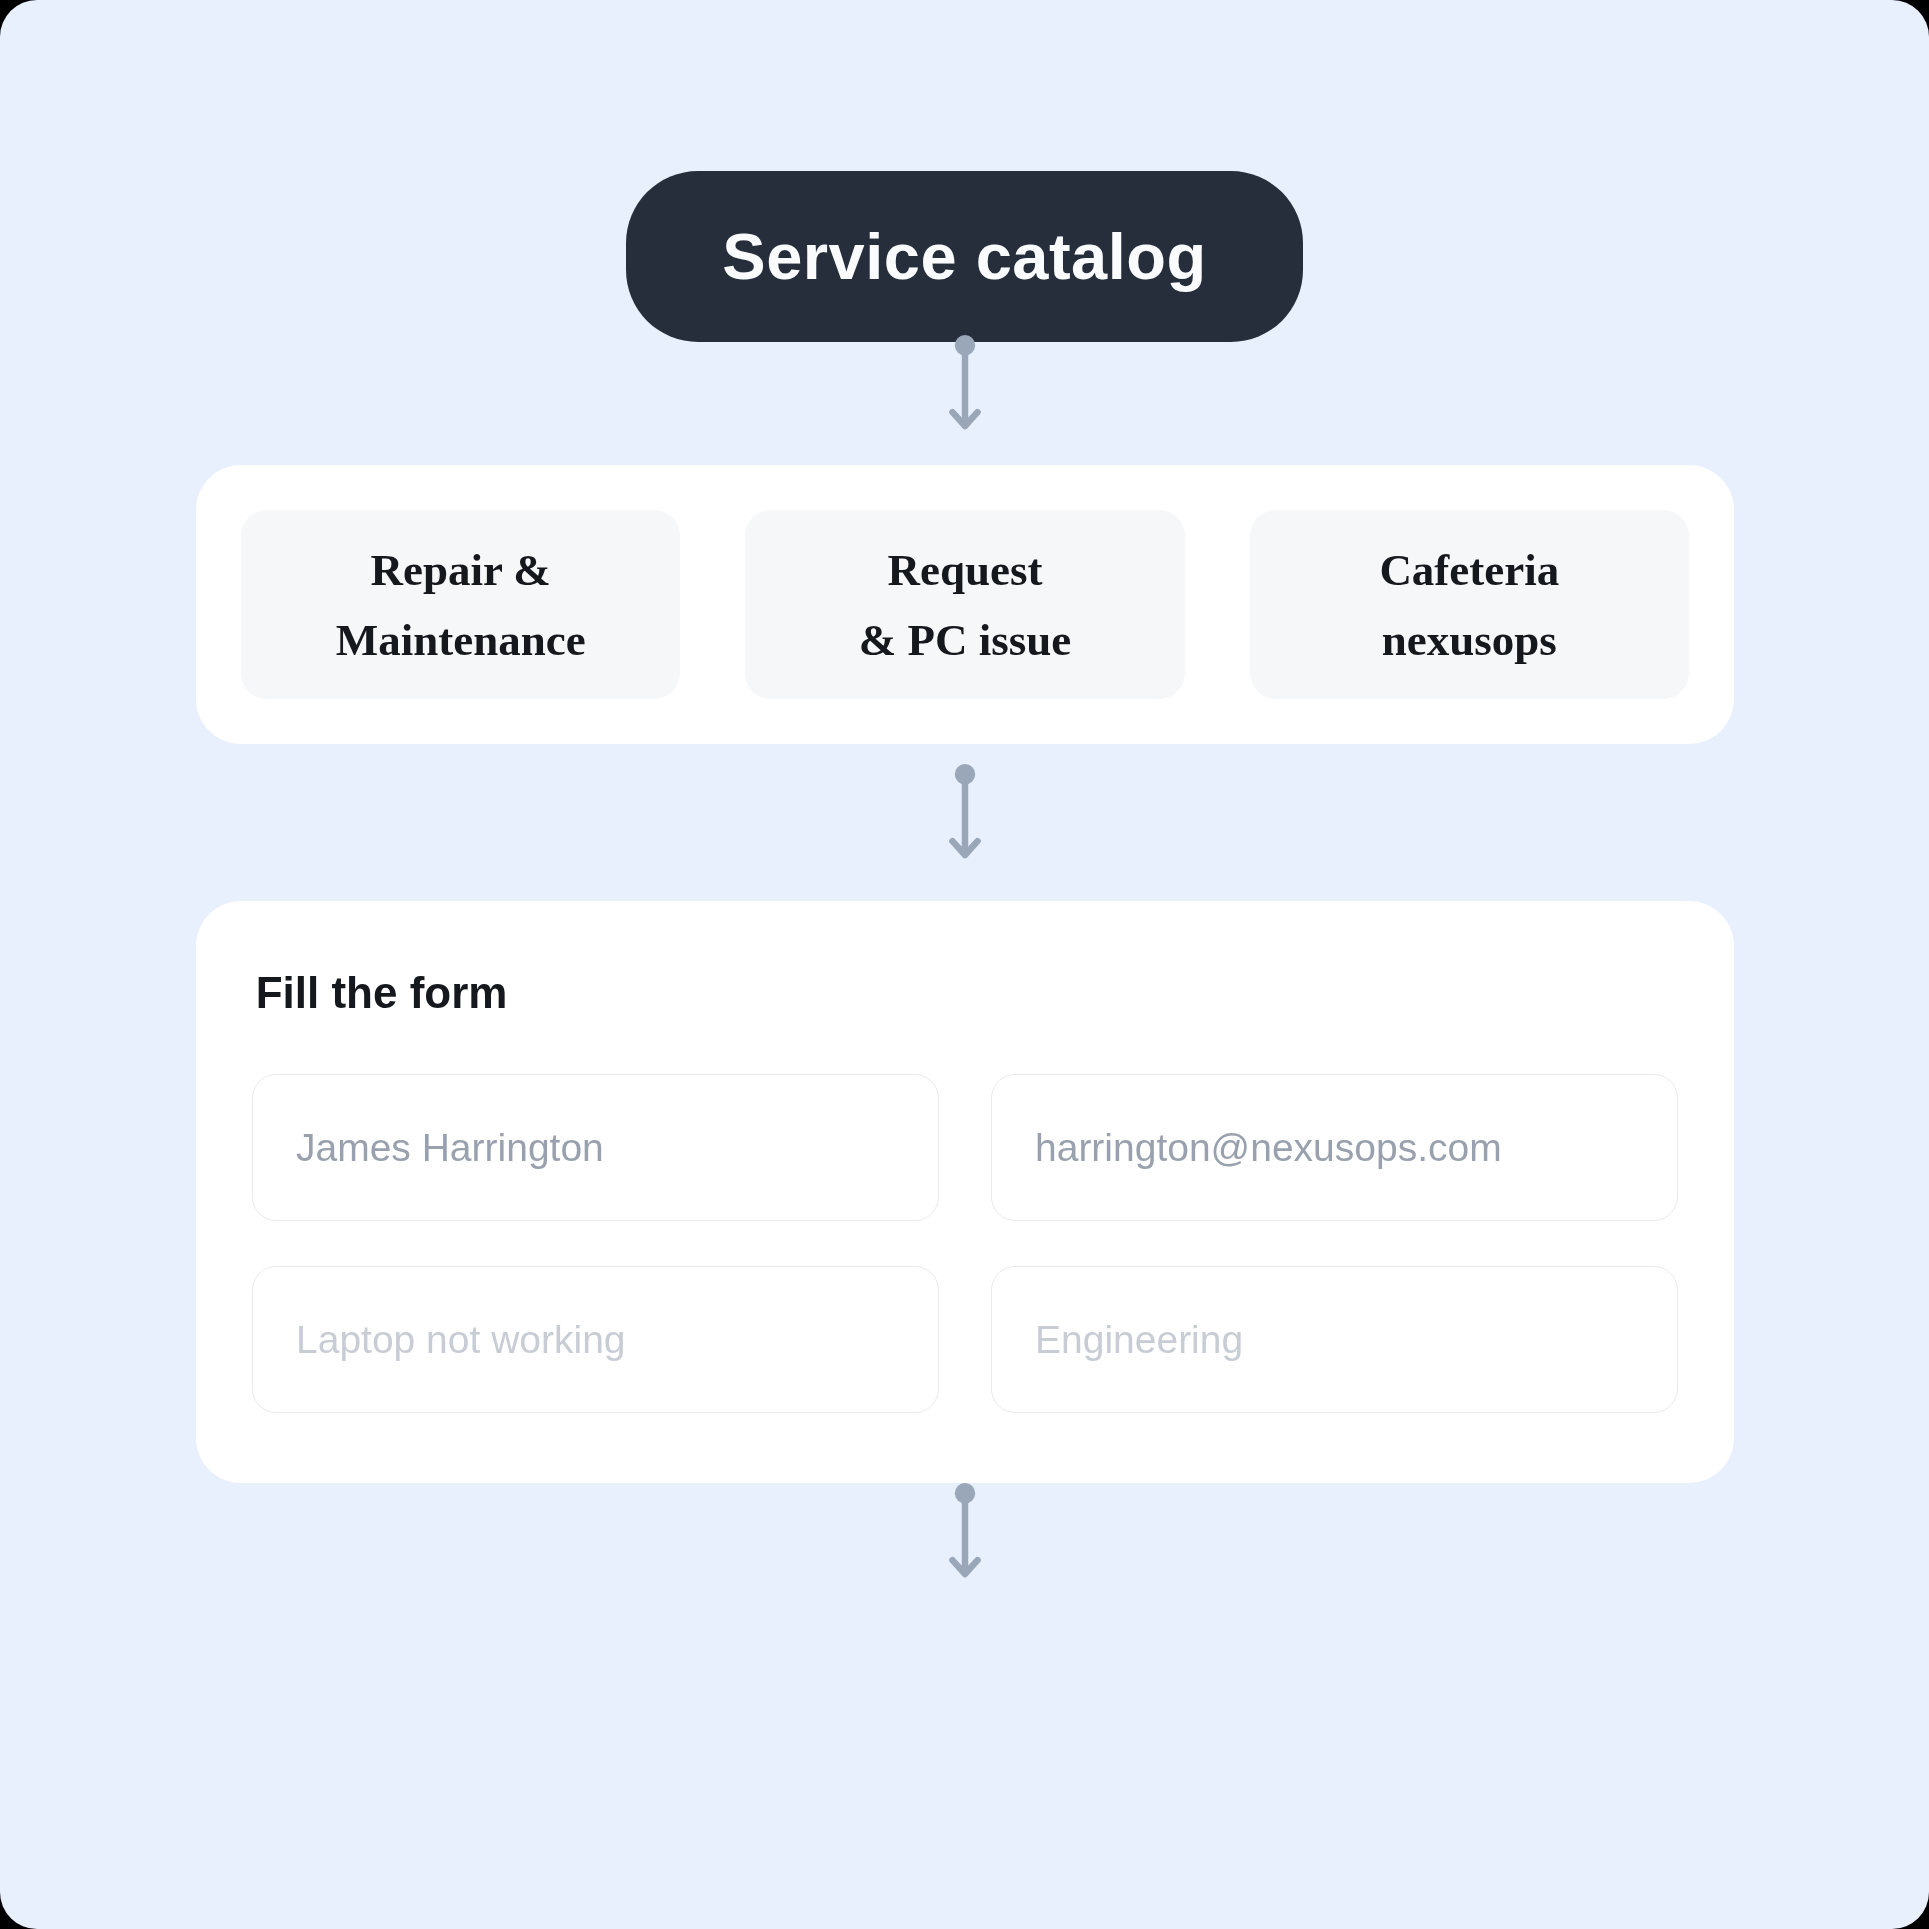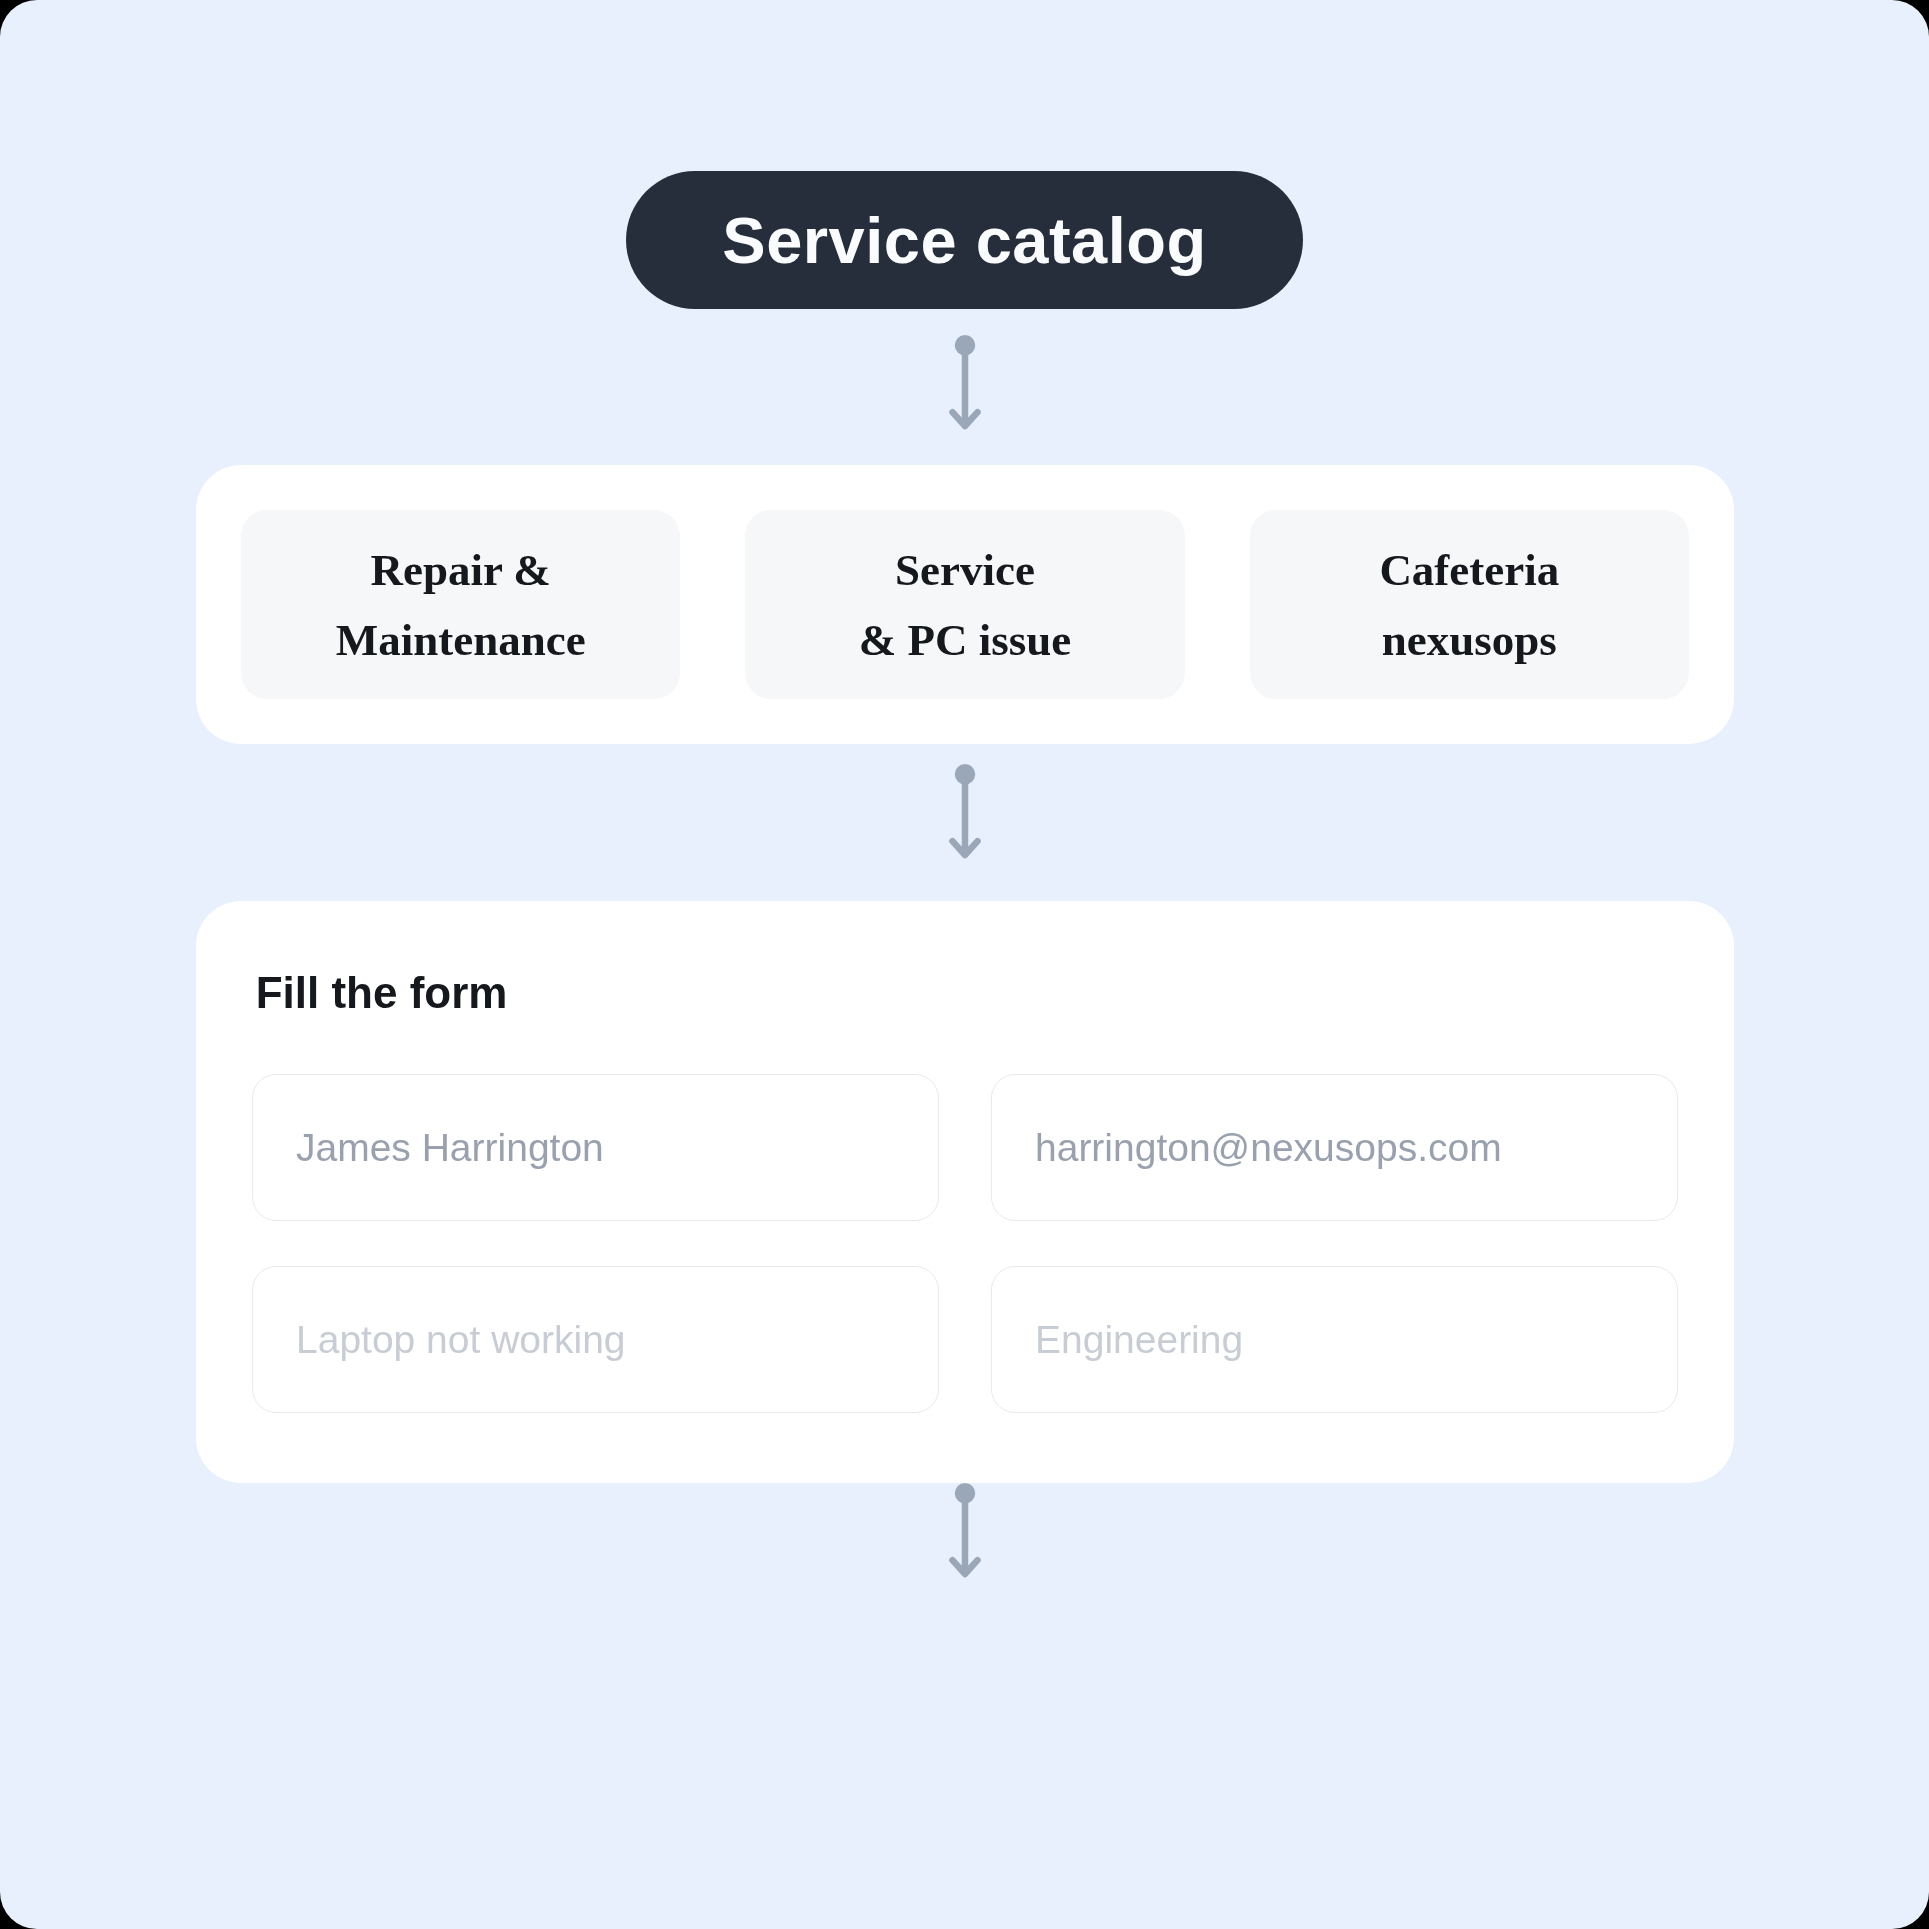--- a/index.html
+++ b/index.html
@@ -15,21 +15,21 @@
     background: #E9F0FD;
     border-radius: 37px;
     overflow: hidden;
   }
 
   
   .pill {
     position: absolute;
     left: 626px;
     width: 677px;
-    height: 138px;
+    height: 171px;
     border-radius: 72px;
     display: flex;
     align-items: center;
     justify-content: center;
     font-size: 65px;
     font-weight: 700;
     letter-spacing: 0.5px;
   }
   .pill-start {
     top: 171px;
@@ -138,21 +138,21 @@
       <path d="M16.5 83 L30 98 L43.5 83" stroke="#9AA7B9" stroke-width="7" stroke-linecap="round" stroke-linejoin="round" fill="none"></path>
     </svg>
   </div>
 
   <div class="panel panel-catalog">
     <div class="option-card">
       <span>Repair &amp;</span>
       <span>Maintenance</span>
     </div>
     <div class="option-card">
-      <span>Service</span>
+      <span>Request</span>
       <span>&amp; PC issue</span>
     </div>
     <div class="option-card">
       <span>Cafeteria</span>
       <span>nexusops</span>
     </div>
   </div>
 
   <div class="arrow arrow-2">
     <svg viewBox="0 0 60 112" fill="none">

